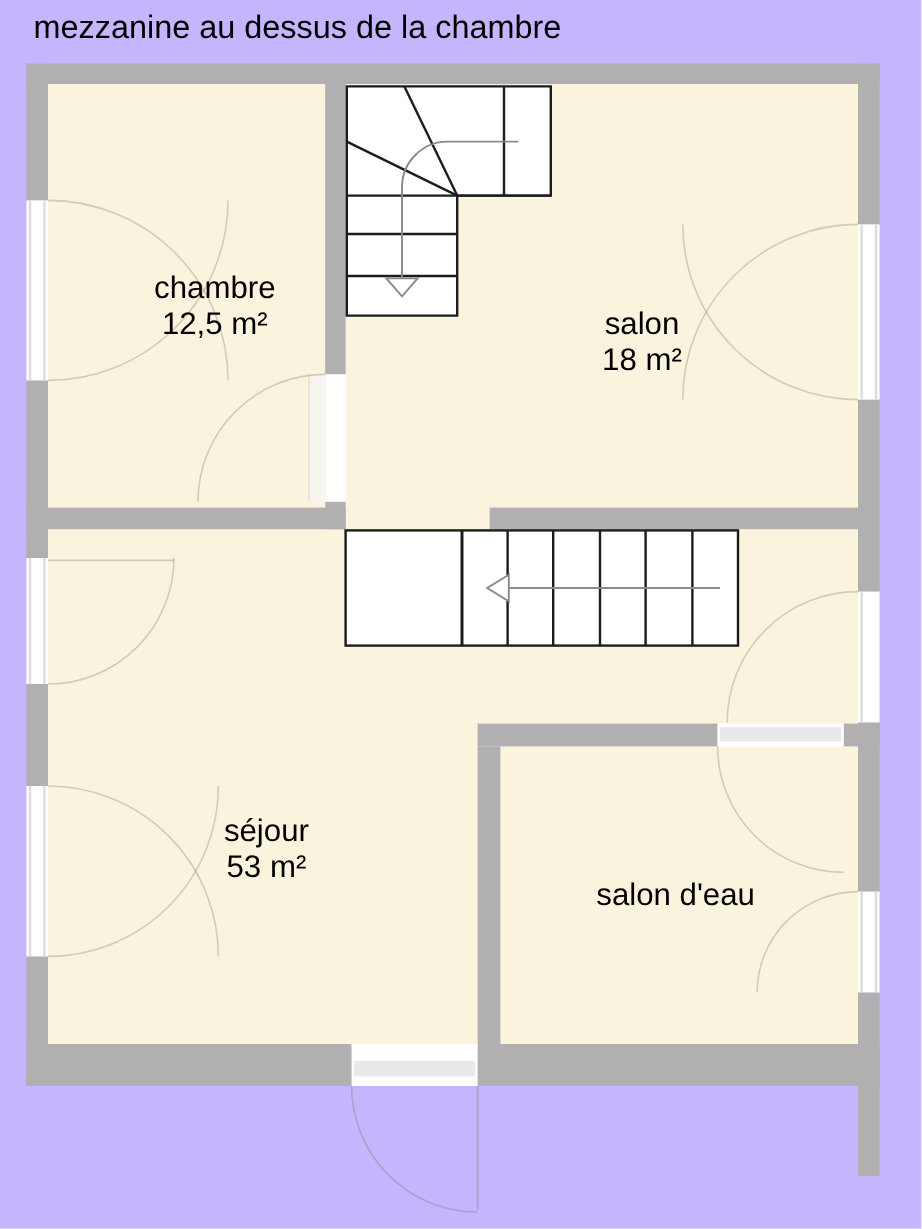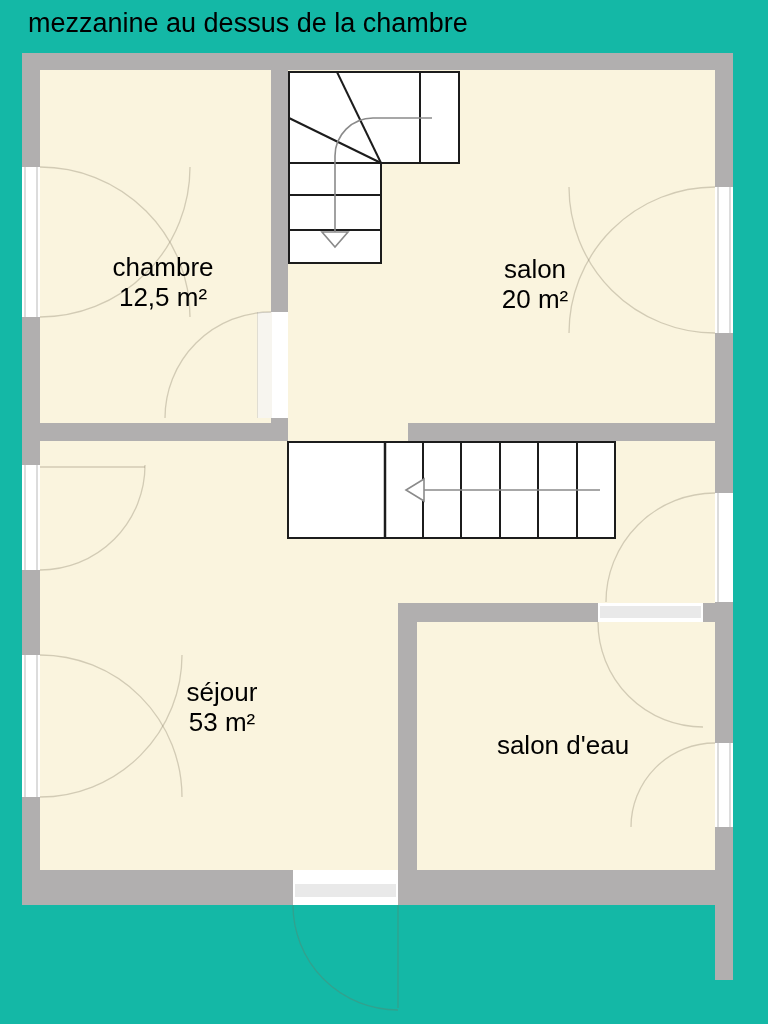--- a/index.html
+++ b/index.html
@@ -1,16 +1,16 @@
 <!DOCTYPE html>
 <html><head>
 <meta charset="utf-8">
 <style>
   html,body{margin:0;padding:0;background:#fff;}
-  #plan{position:relative;width:768px;height:1024px;background:#14b8a6;overflow:hidden;
+  #plan{position:relative;width:768px;height:1024px;background:#c4b5fd;overflow:hidden;
         font-family:"Liberation Sans",sans-serif;color:#000;}
   .title{position:absolute;left:28px;top:8px;font-size:27px;letter-spacing:0;}
   .floor{position:absolute;background:#faf4de;}
   .wall{position:absolute;background:#b1afaf;}
   .opening{position:absolute;background:#ffffff;}
   .glz{position:absolute;background:#dcdcdc;}
   .leafbar{position:absolute;background:#e9e9e9;}
   .leafv{position:absolute;background:#f7f5ef;border-left:1px solid #e0ddd2;}
   .room-label{position:absolute;text-align:center;font-size:26px;line-height:30px;}
   svg.overlay{position:absolute;left:0;top:0;pointer-events:none;}
@@ -121,28 +121,28 @@
       <line x1="500" y1="442" x2="500" y2="538"></line>
       <line x1="538" y1="442" x2="538" y2="538"></line>
       <line x1="577" y1="442" x2="577" y2="538"></line>
     </g>
     <g stroke="#8a8a8a" stroke-width="1.6" fill="none">
       <line x1="600" y1="490" x2="424" y2="490"></line>
       <path d="M424,479 L406,490 L424,501 Z" fill="#ffffff"></path>
     </g>
   </svg>
 
-  <div class="room-label" style="left:58px;top:224px;width:210px;margin-top:28px;">
+  <div class="room-label" style="left:74px;top:224px;width:210px;">
     <div>chambre</div>
     <div>12,5 m²</div>
   </div>
 
   <div class="room-label" style="left:430px;top:254px;width:210px;">
     <div>salon</div>
-    <div>20 m²</div>
+    <div>18 m²</div>
   </div>
 
   <div class="room-label" style="left:116px;top:677px;width:212px;">
     <div>séjour</div>
     <div>53 m²</div>
   </div>
 
   <div class="room-label" style="left:450px;top:730px;width:226px;">
     <div>salon d'eau</div>
   </div>

